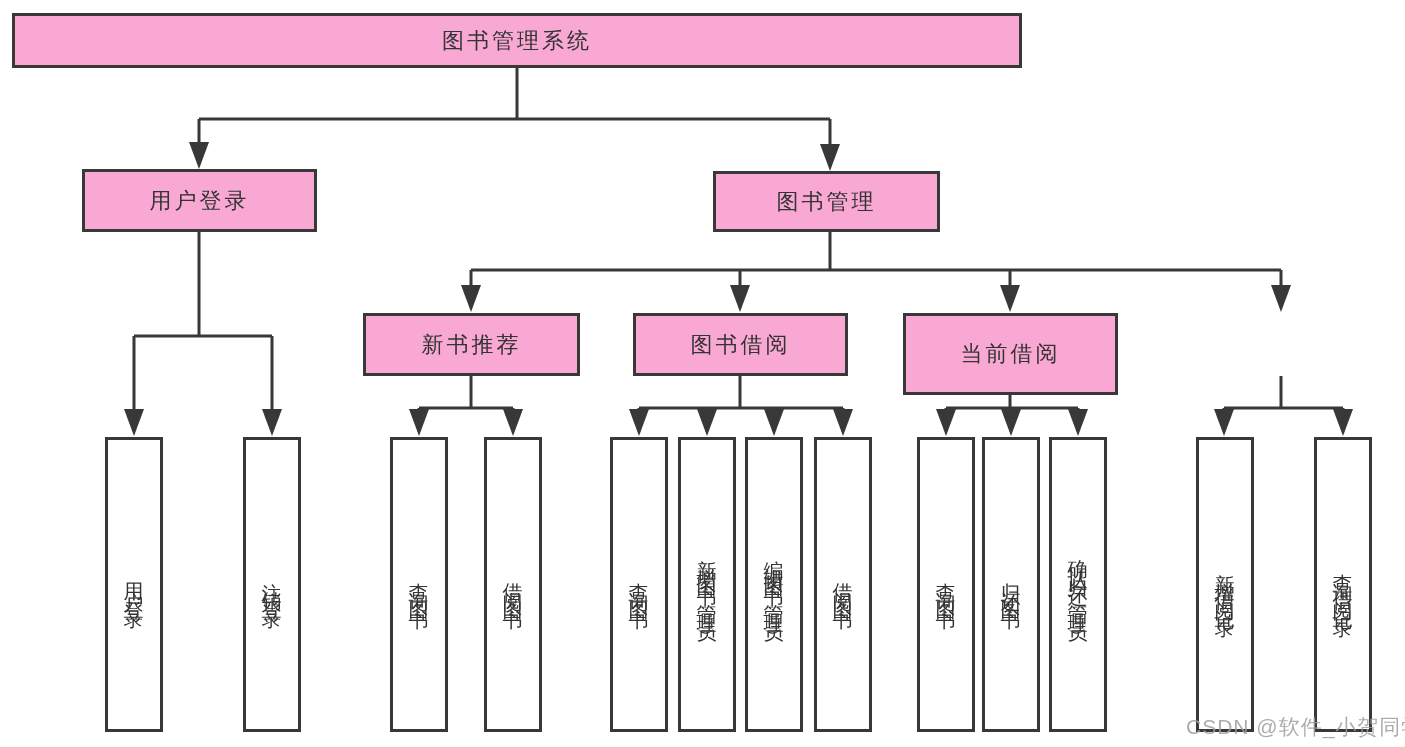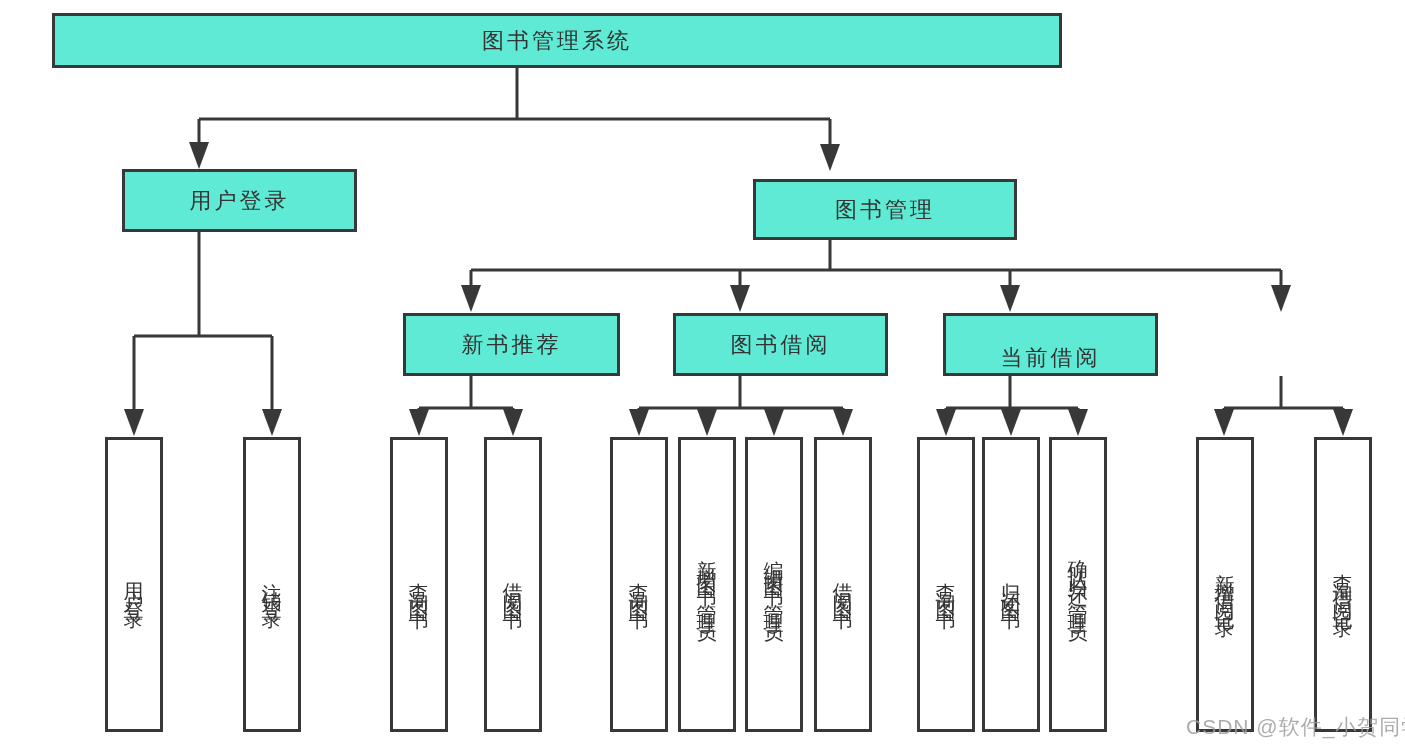--- a/index.html
+++ b/index.html
@@ -13,26 +13,25 @@
     height:747px;
     background:#ffffff;
     overflow:hidden;
     font-family:"Liberation Sans","DejaVu Sans",sans-serif;
   }
   .canvas svg{position:absolute;left:0;top:0;}
   .hnode{
     position:absolute;
     box-sizing:border-box;
     border:3px solid var(--line);
-    background:#5eead4;
+    background:#f9a8d4;
     display:flex;
     align-items:center;
     justify-content:center;
     z-index:2;
-    margin-left:40px;
   }
   .hnode span{
     font-size:22px;
     letter-spacing:3px;
     color:var(--text);
     white-space:nowrap;
   }
   .vnode{
     position:absolute;
     top:437px;
@@ -103,31 +102,31 @@
     </g>
   </svg>
 
   <div class="hnode" style="left:12px;top:13px;width:1010px;height:55px;">
     <span>图书管理系统</span>
   </div>
 
   <div class="hnode" style="left:82px;top:169px;width:235px;height:63px;">
     <span>用户登录</span>
   </div>
-  <div class="hnode" style="left:713px;top:179px;width:264px;height:61px;">
+  <div class="hnode" style="left:713px;top:171px;width:227px;height:61px;">
     <span>图书管理</span>
   </div>
 
   <div class="hnode" style="left:363px;top:313px;width:217px;height:63px;justify-content:center;">
     <span>新书推荐</span>
   </div>
   <div class="hnode" style="left:633px;top:313px;width:215px;height:63px;">
     <span>图书借阅</span>
   </div>
-  <div class="hnode" style="left:903px;top:313px;width:215px;height:63px;align-items:flex-end;">
+  <div class="hnode" style="left:903px;top:313px;width:215px;height:82px;">
     <span>当前借阅</span>
   </div>
 
   <div class="vnode" style="left:105px;">
     <span>用户登录</span>
   </div>
   <div class="vnode" style="left:243px;">
     <span>注销登录</span>
   </div>
 

